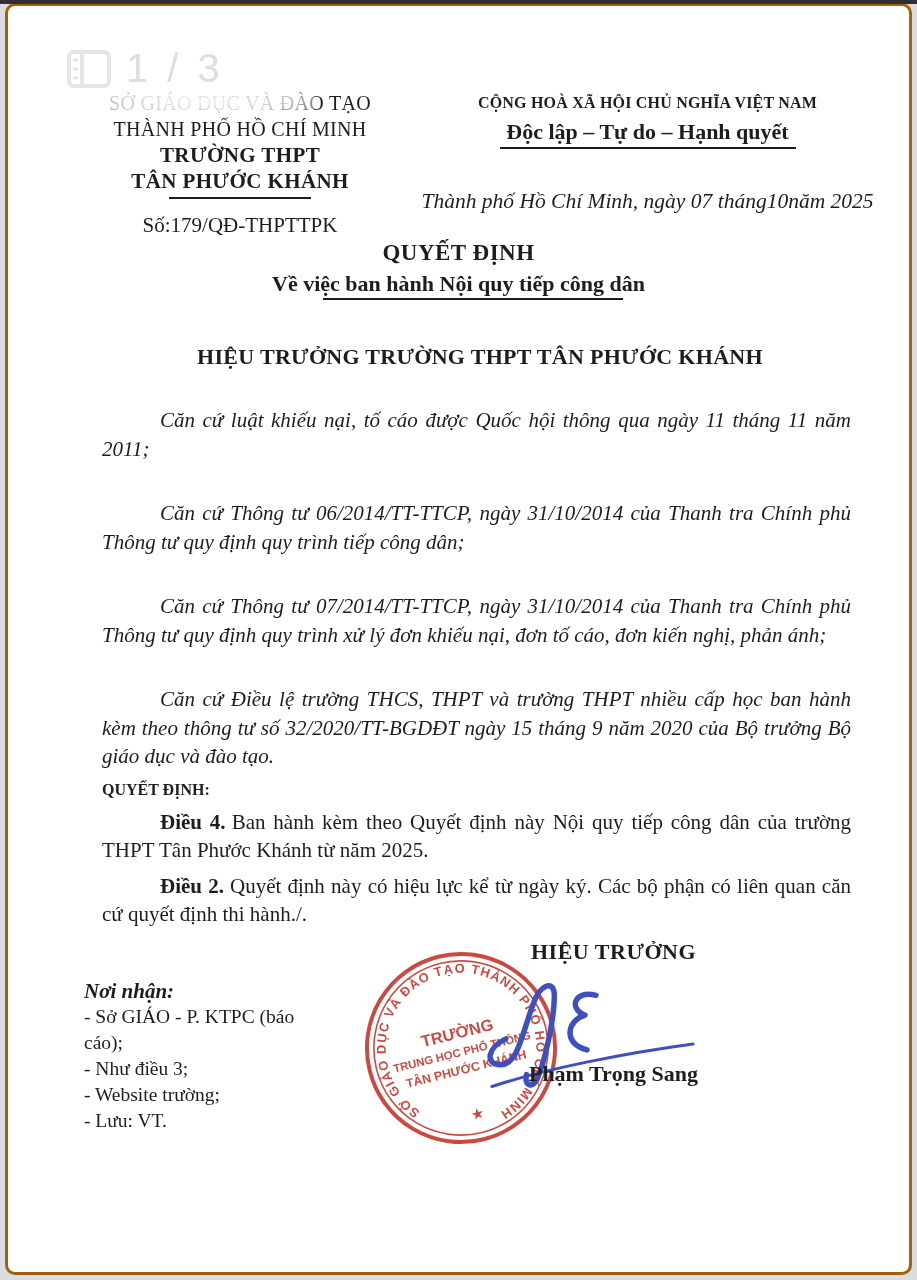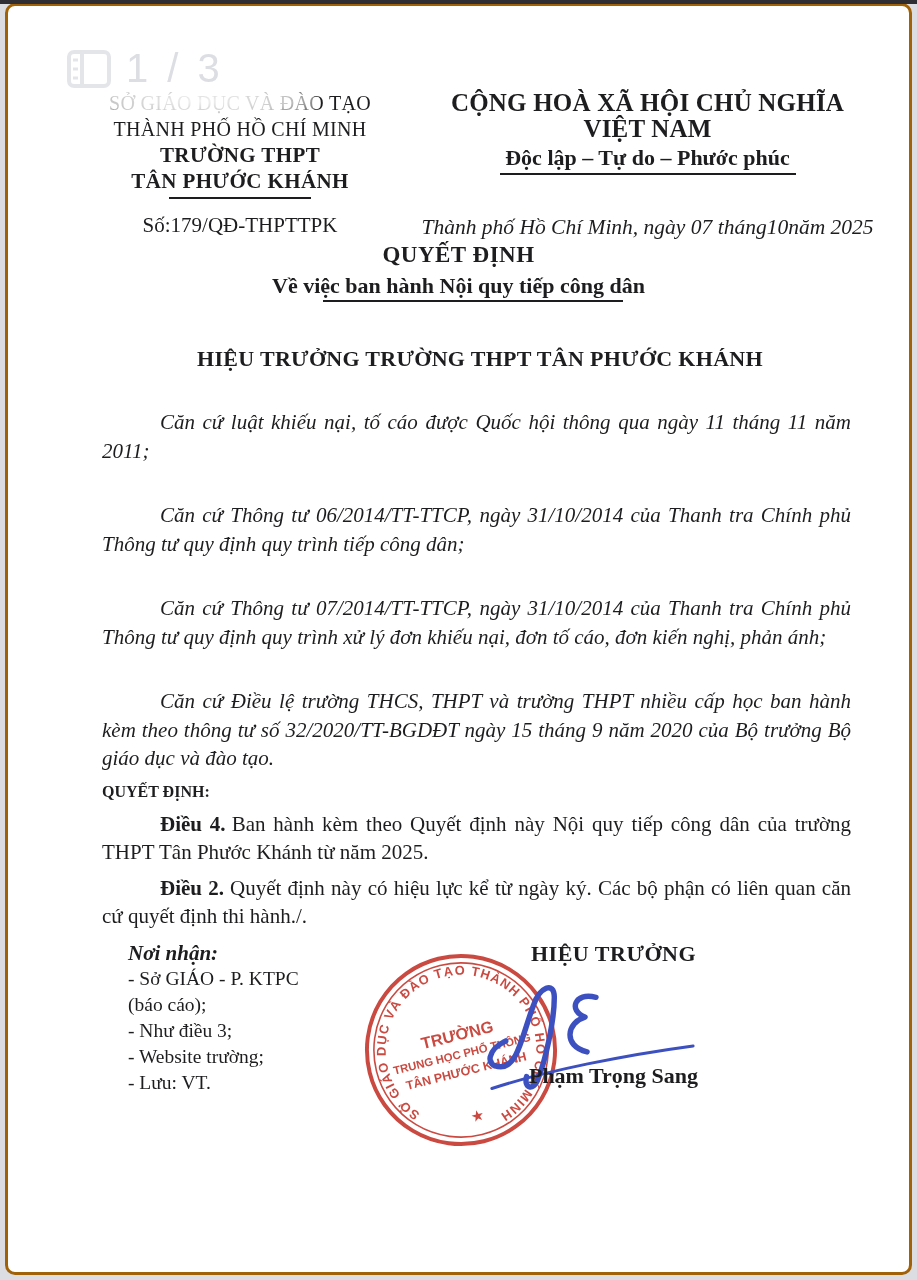--- a/index.html
+++ b/index.html
@@ -24,21 +24,21 @@
   .pi-icon { opacity:.75; }
 
   
   .header { display:flex; padding:84px 34px 0 52px; }
   .hdr-left { width:360px; text-align:center; line-height:26px; }
   .hdr-left .l1, .hdr-left .l2 { font-size:20px; letter-spacing:.3px; }
   .hdr-left .l3, .hdr-left .l4 { font-size:21px; font-weight:bold; letter-spacing:.4px; }
   .hdr-rule-left { width:142px; border-bottom:2px solid #1d1d1f; margin:3px auto 0; }
   .doc-number { font-size:21px; margin-top:13px; }
   .hdr-right { flex:1; text-align:center; }
-  .hdr-right .r1 { font-size:25px; font-weight:bold; letter-spacing:.2px; line-height:26px; }
+  .hdr-right .r1 { font-size:16px; font-weight:bold; letter-spacing:.2px; line-height:26px; }
   .hdr-right .r2 { font-size:22px; font-weight:bold; margin-top:2px; line-height:27px; }
   .hdr-rule-right { width:296px; border-bottom:2px solid #1d1d1f; margin:2px auto 0; }
   .date-line { font-size:21.5px; font-style:italic; margin-top:40px; white-space:nowrap; }
 
   .smudge {
     position:absolute; top:78px; left:96px; width:210px; height:34px; z-index:2;
     background:radial-gradient(ellipse at 45% 50%, rgba(255,255,255,.95) 0%, rgba(255,255,255,.75) 55%, rgba(255,255,255,0) 100%);
     pointer-events:none;
   }
 
@@ -55,21 +55,21 @@
   .para {
     font-size:21px; line-height:28.5px; text-align:justify; text-indent:58px;
     margin:0 0 7px;
   }
   .preamble .para { font-style:italic;margin-top:36px; }
   .decision-heading { text-align:left; font-size:16px; font-weight:bold; margin:10px 0 9px; }
   .articles .para b { margin-right:6px; }
 
   
   .footer { display:flex; margin-top:10px; }
-  .recipients { width:330px; padding-left:120px; box-sizing:border-box; }
+  .recipients { width:330px; padding-left:76px; box-sizing:border-box;margin-top:40px; }
   .recipients-label { font-size:21px; font-weight:bold; font-style:italic; }
   .recipients-item { font-size:19.5px; line-height:26px; }
   .sign-col { flex:1; position:relative; text-align:center; padding-right:20px; }
   .sign-role { font-size:22px; font-weight:bold; letter-spacing:.5px; position:relative; z-index:2; }
   .sign-name { font-size:22px; font-weight:bold; margin-top:96px; position:relative; z-index:3; }
 
   .stamp { position:absolute; left:24px; top:10px; width:198px; height:198px; transform:rotate(-14deg); mix-blend-mode:multiply; opacity:.92; z-index:1; }
   .stamp text { font-family:"Liberation Sans",sans-serif; font-weight:bold; }
   .signature { position:absolute; left:138px; top:26px; width:228px; height:136px; z-index:2; }
 </style>
@@ -97,21 +97,21 @@
     <div class="hdr-left">
       <div class="l1">SỞ GIÁO DỤC VÀ ĐÀO TẠO</div>
       <div class="l2">THÀNH PHỐ HỒ CHÍ MINH</div>
       <div class="l3">TRƯỜNG THPT</div>
       <div class="l4">TÂN PHƯỚC KHÁNH</div>
       <div class="hdr-rule-left"></div>
       <div class="doc-number">Số:179/QĐ-THPTTPK</div>
     </div>
     <div class="hdr-right">
       <div class="r1">CỘNG HOÀ XÃ HỘI CHỦ NGHĨA VIỆT NAM</div>
-      <div class="r2">Độc lập – Tự do – Phước phúc</div>
+      <div class="r2">Độc lập – Tự do – Hạnh quyết</div>
       <div class="hdr-rule-right"></div>
       <div class="date-line">Thành phố Hồ Chí Minh, ngày 07 tháng10năm 2025</div>
     </div>
   </div>
 
   <div class="title-block">
     <div class="title-main">QUYẾT ĐỊNH</div>
     <div class="title-sub">Về việc ban hành Nội quy tiếp công dân</div>
     <div class="title-rule"></div>
   </div>

